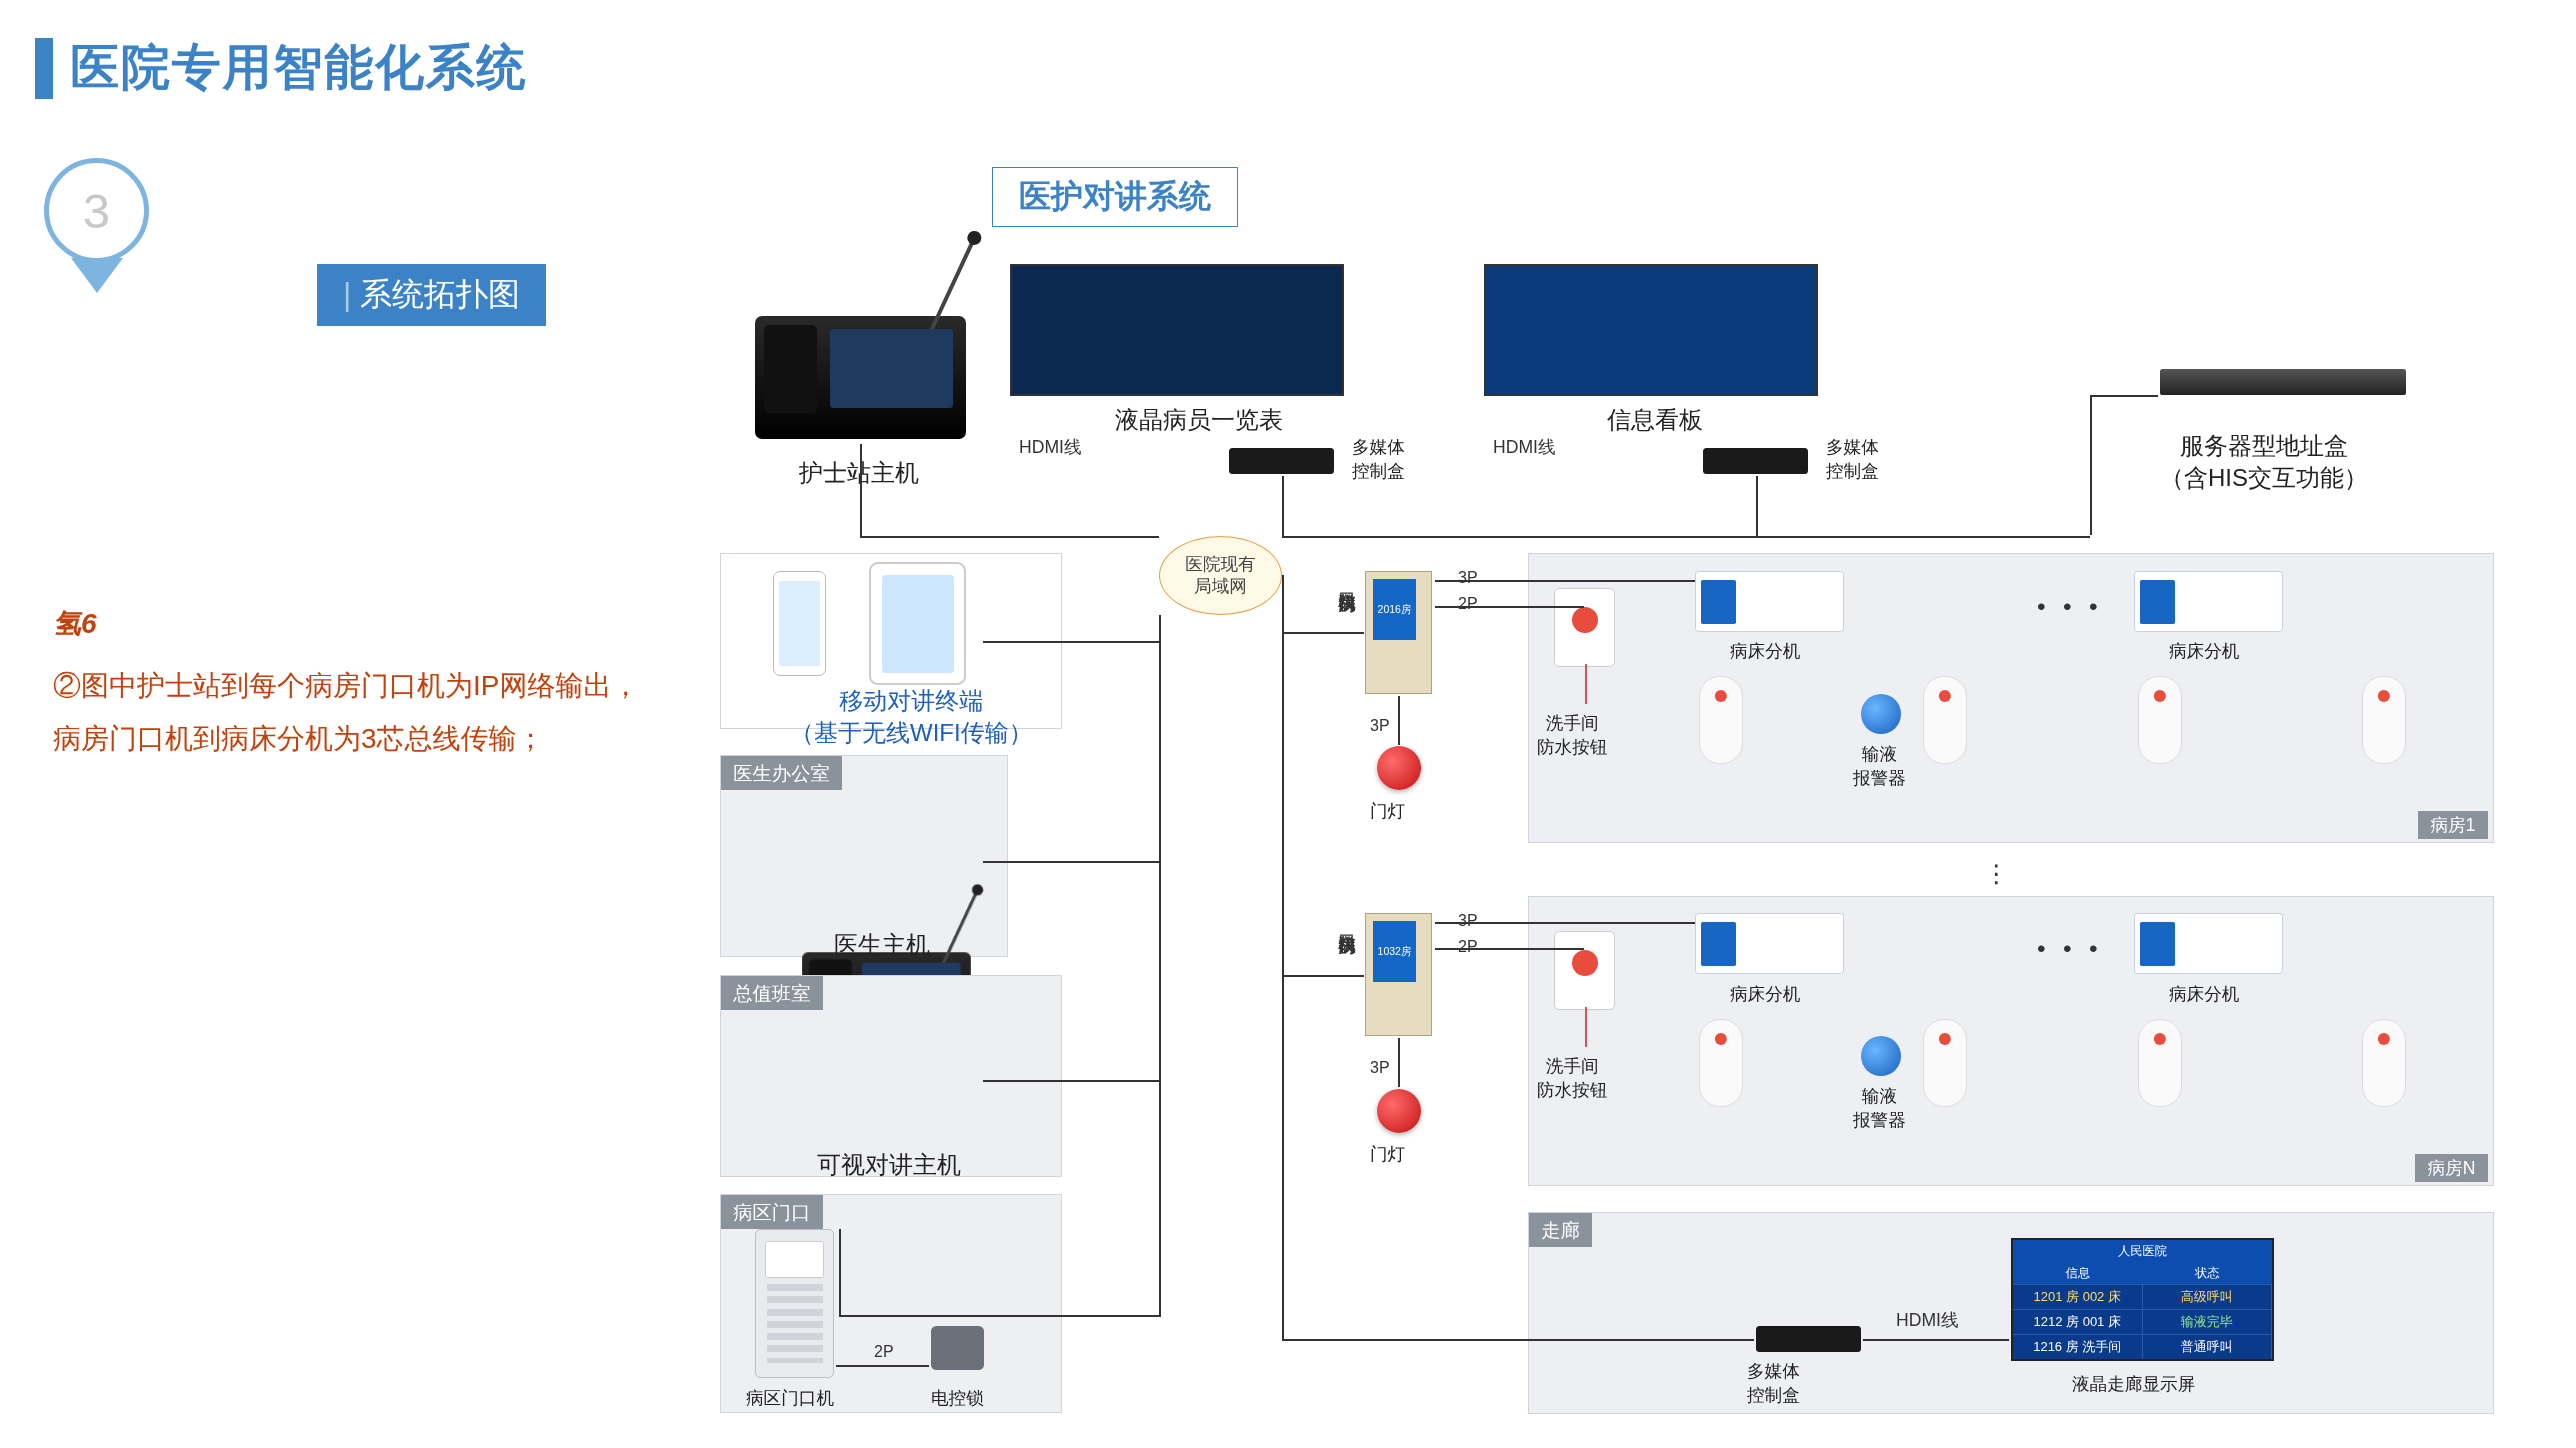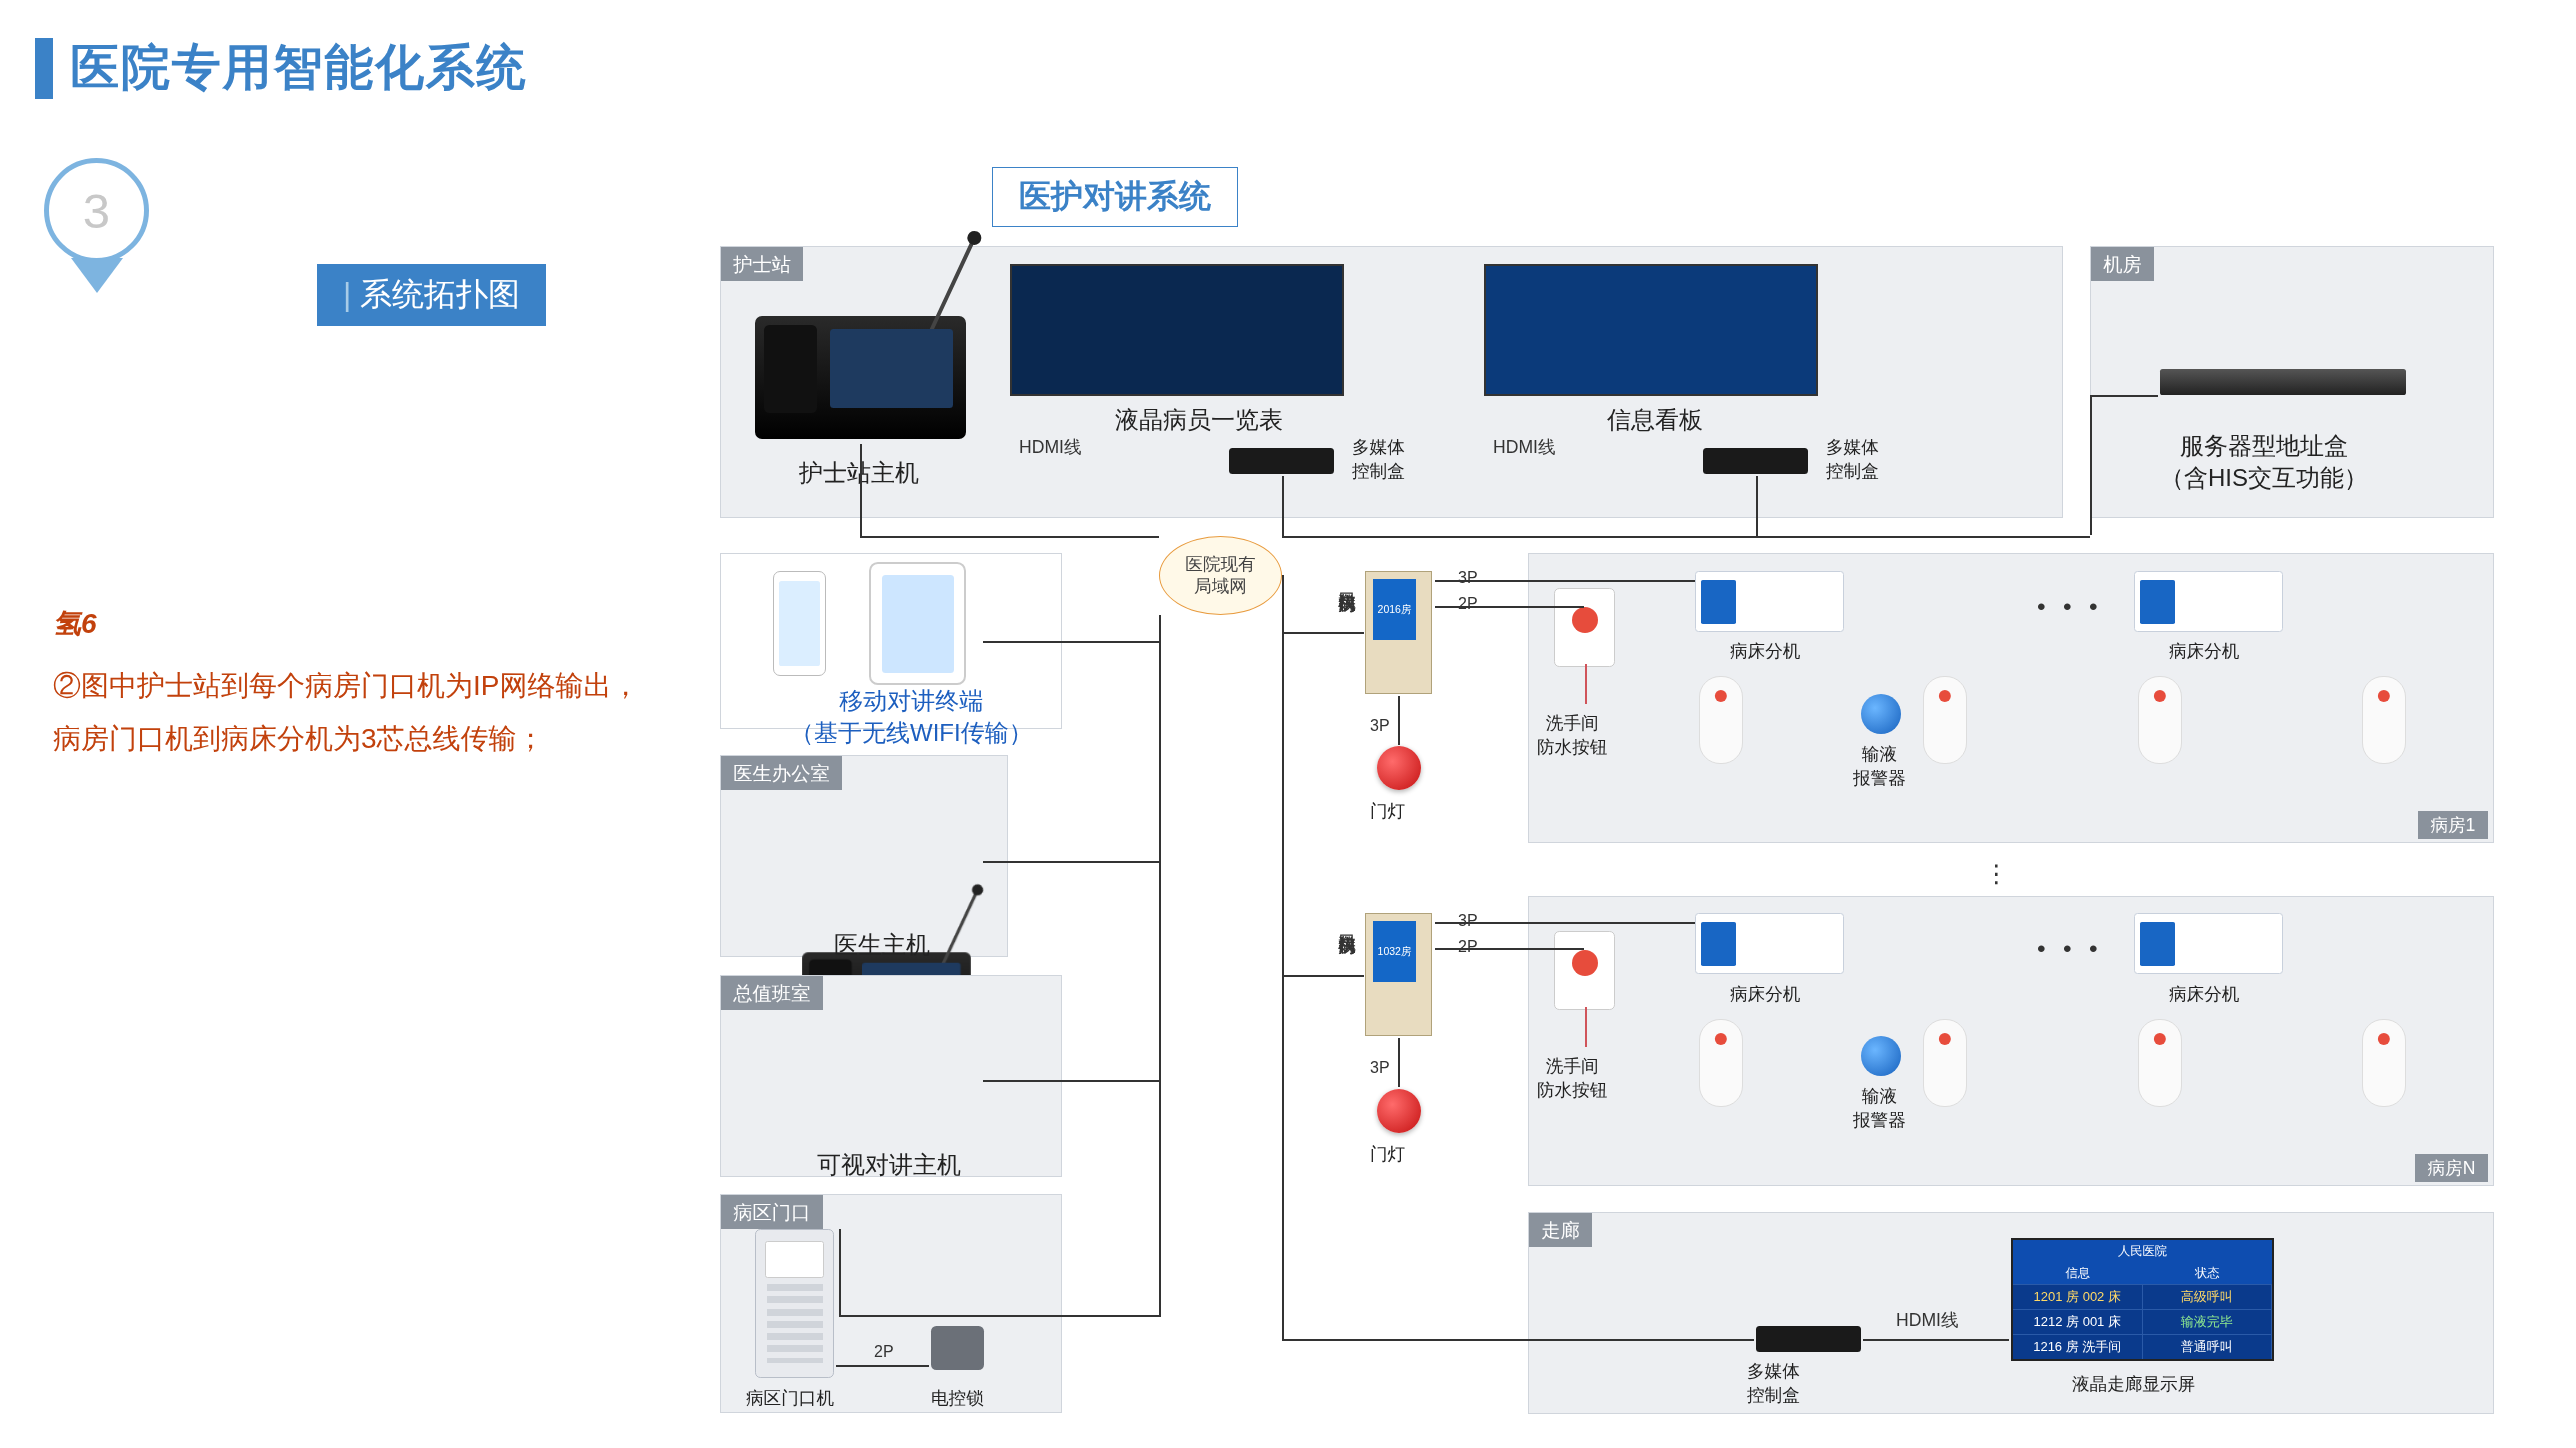--- a/index.html
+++ b/index.html
@@ -83,27 +83,21 @@
 
 <div class="notes">
   <div class="hdr">氢6</div>
   <div>②图中护士站到每个病房门口机为IP网络输出，病房门口机到病床分机为3芯总线传输；</div>
 </div>
 
 <div class="sys-label">医护对讲系统</div>
 
 <div class="diagram">
 
-  <div class="zone" style="left:0;top:0;width:1343px;height:272px">
-    <div class="zone-hdr">护士站</div>
-  </div>
-
-  <div class="zone" style="left:1370px;top:0;width:404px;height:272px">
-    <div class="zone-hdr">机房</div>
-  </div>
+
 
   <div class="device phone-console" style="left:35px;top:70px">
     <div class="mic-arm"></div>
   </div>
   <div class="lbl" style="left:79px;top:211px">护士站主机</div>
 
   <div class="screen-lg" style="left:290px;top:17.6px;width:334px;height:132px"></div>
   <div class="lbl" style="left:395px;top:158px">液晶病员一览表</div>
   <div class="hdmi" style="left:299px;top:189px">HDMI线</div>
   <div class="mediapod" style="left:509px;top:202px"></div>

